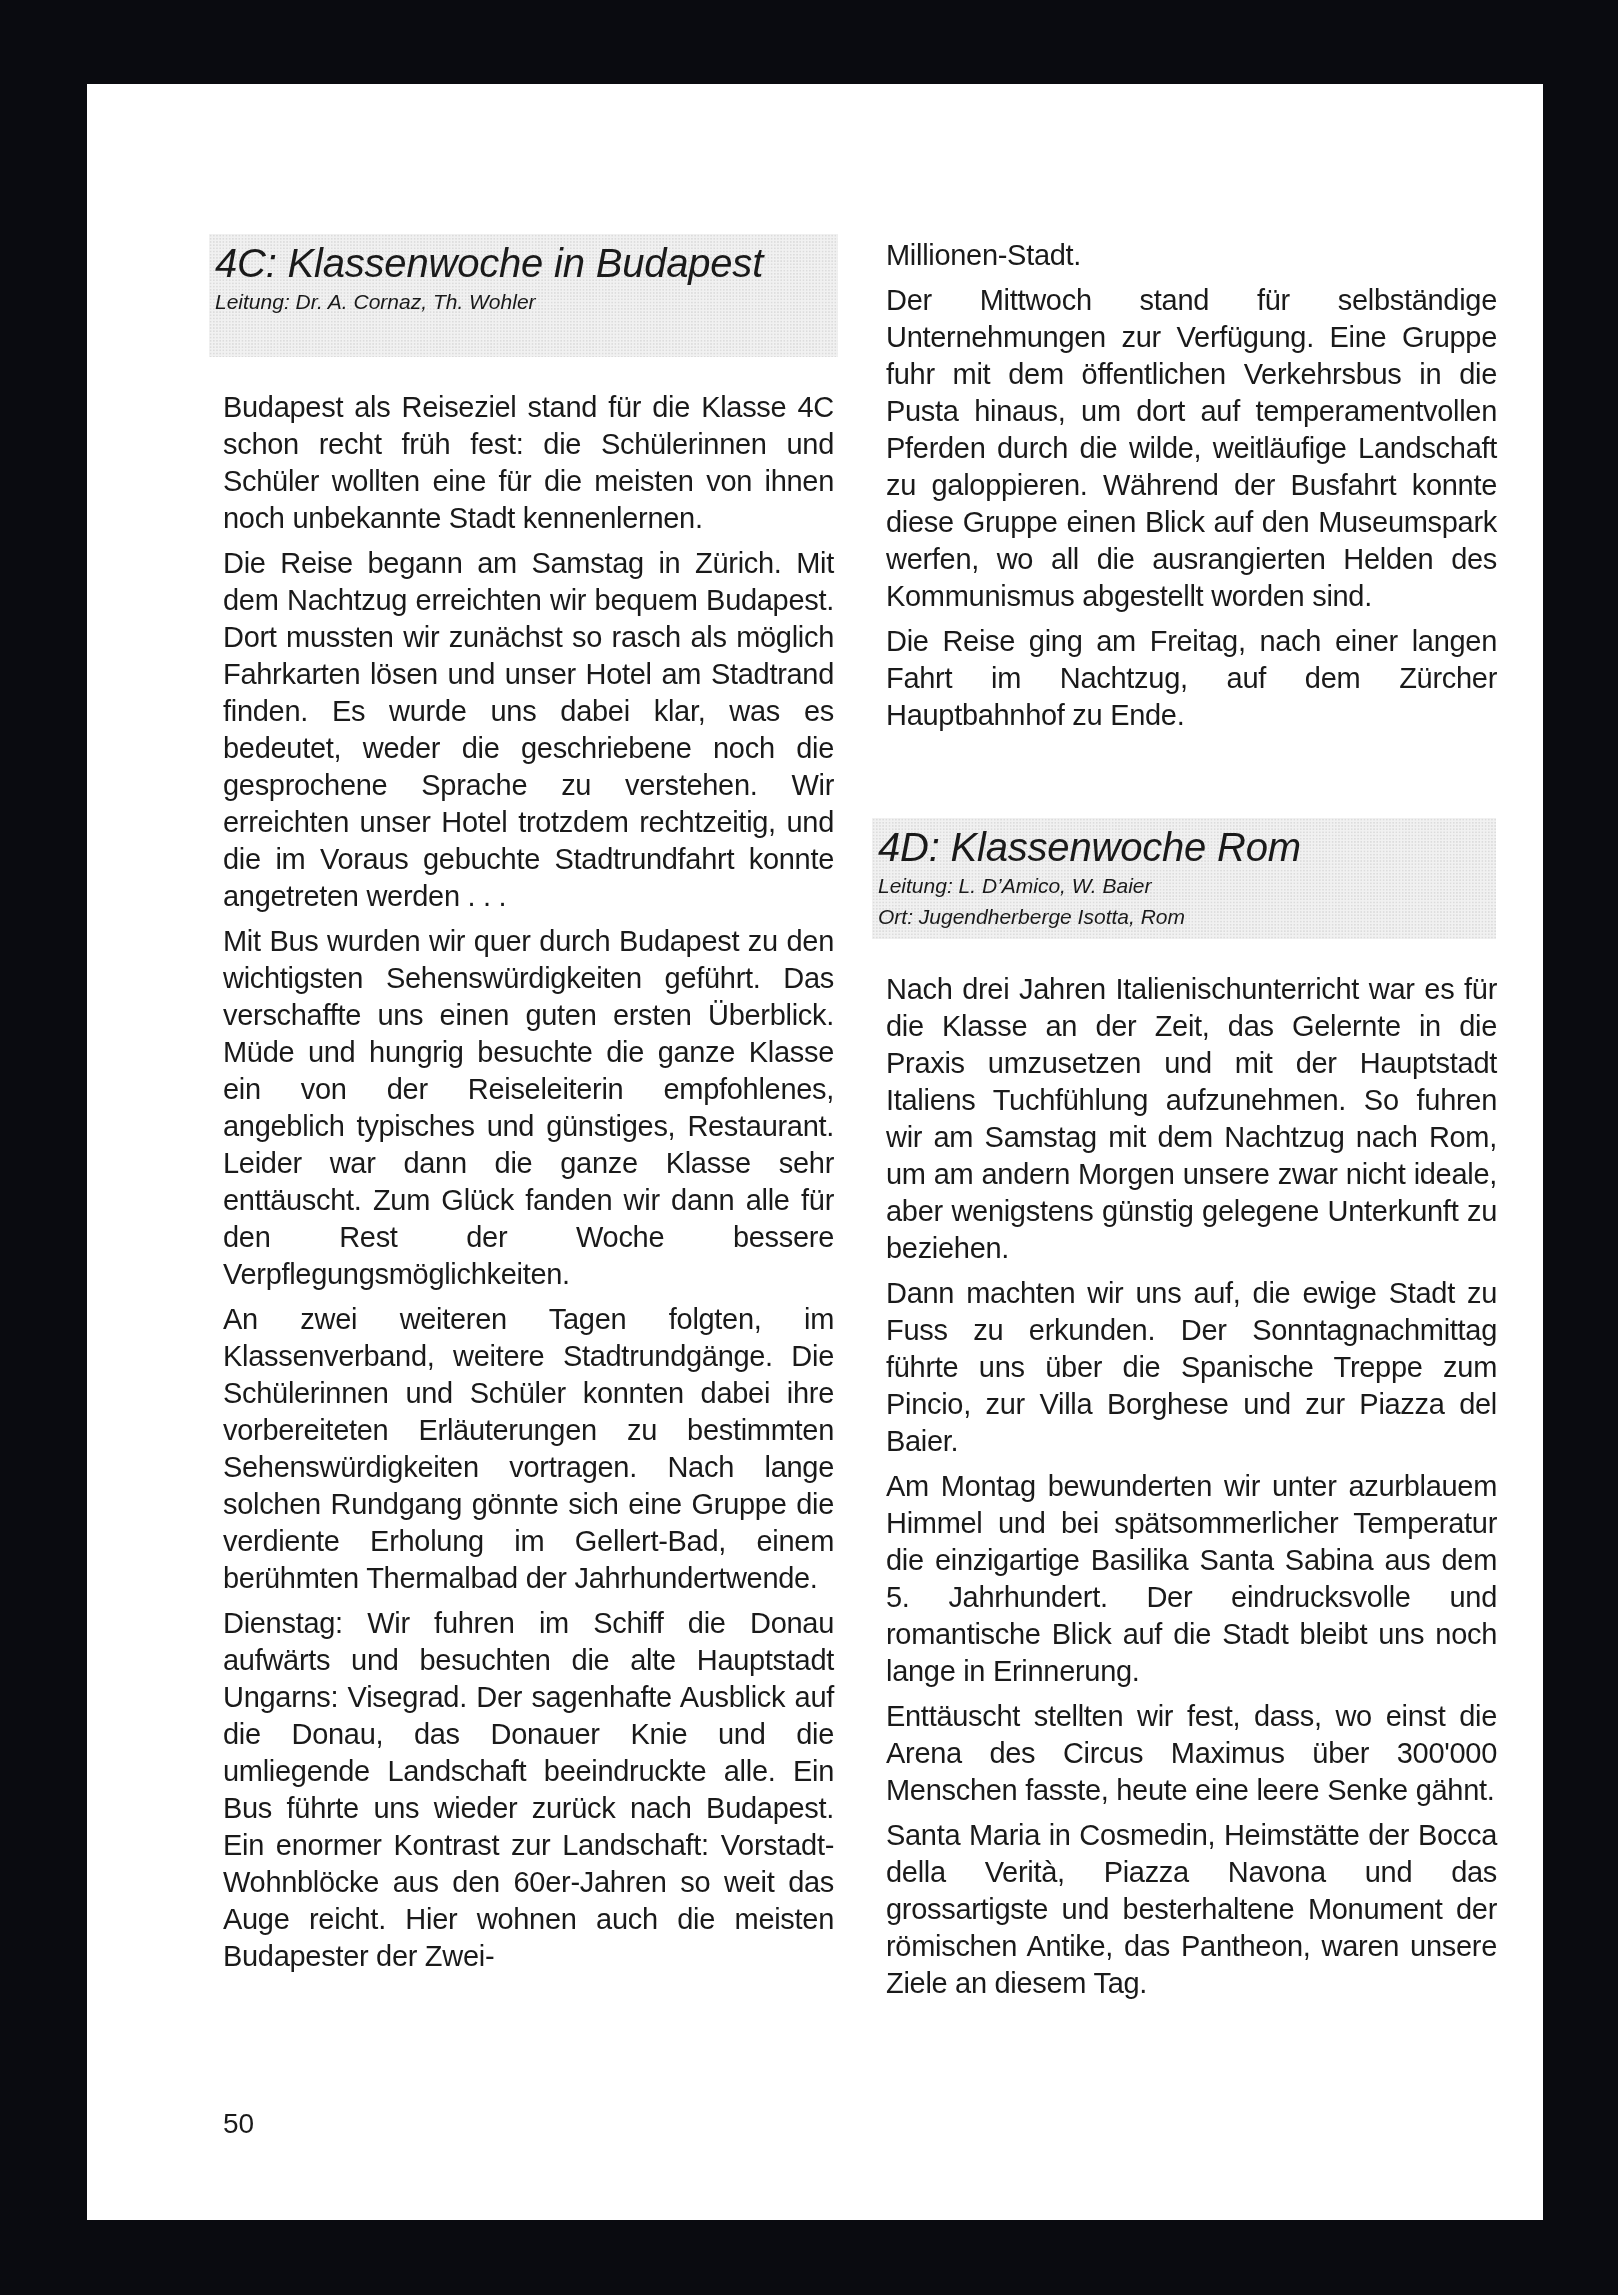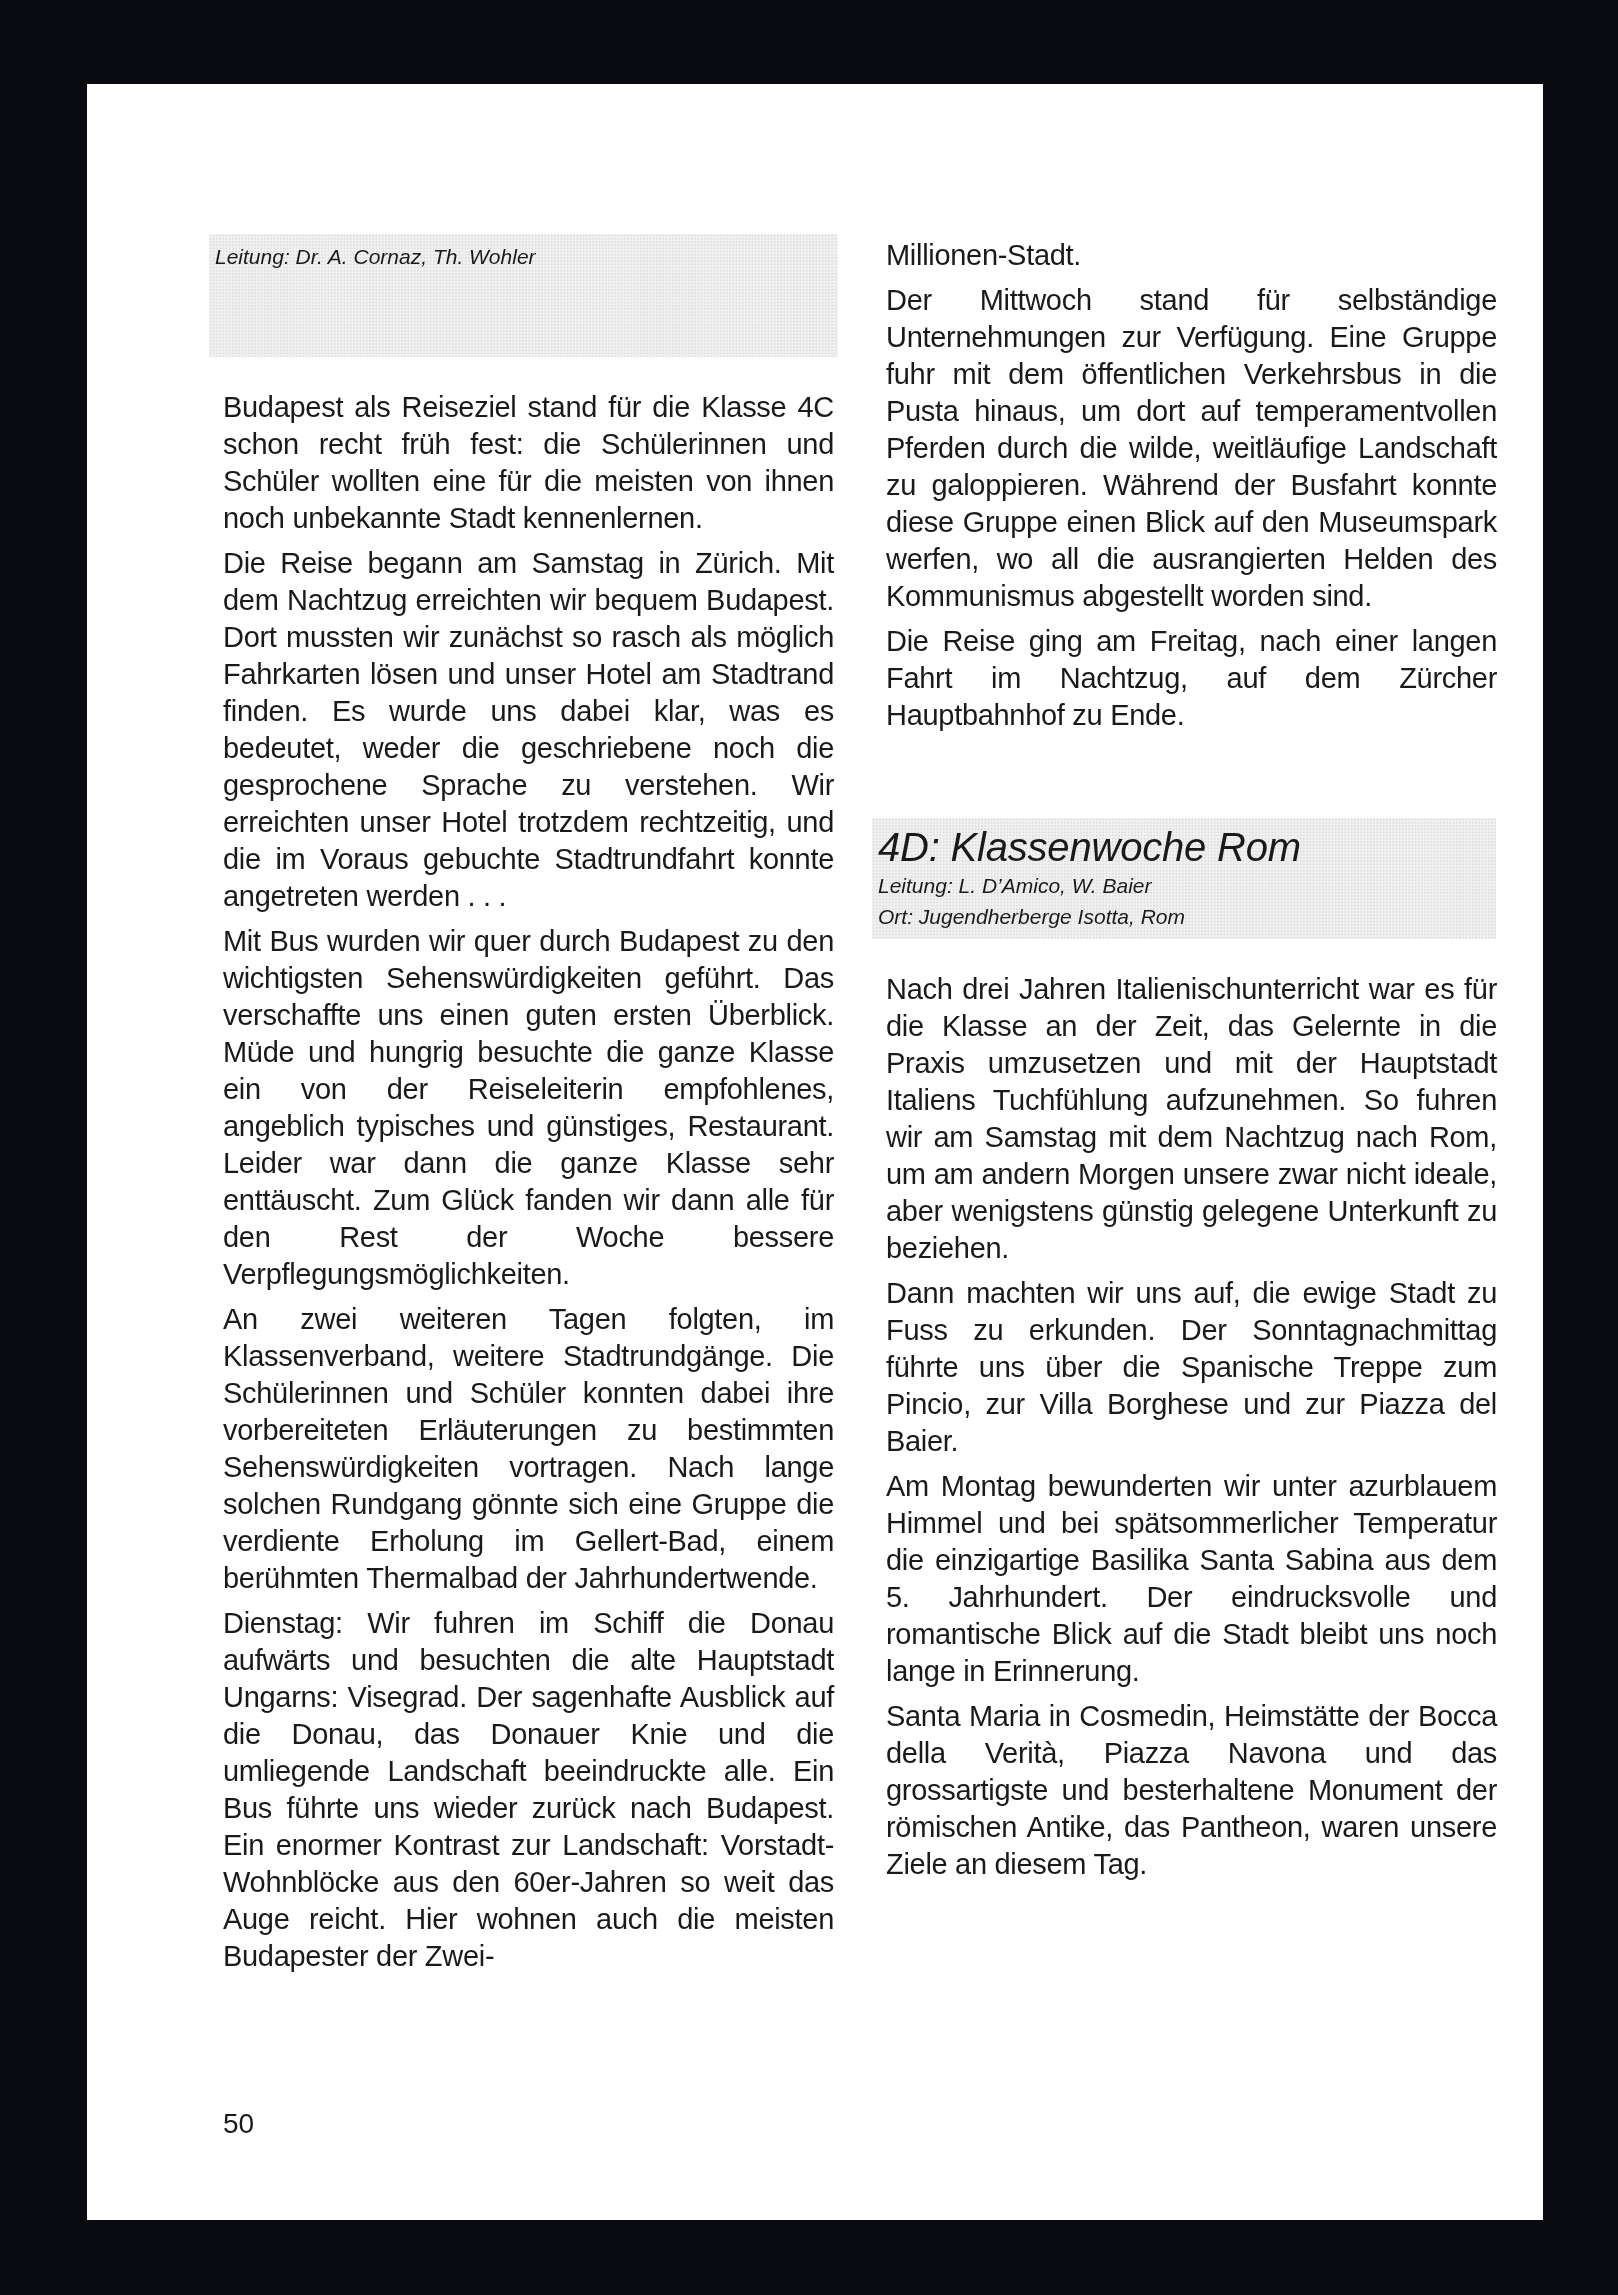--- a/index.html
+++ b/index.html
@@ -70,20 +70,21 @@
     line-height: 32px;
   }
 </style>
 </head>
 <body>
 
 <div class="page">
 
   <div class="col col-left">
     <div class="head-box">
+      <div class="h-title">4C: Klassenwoche in Budapest</div>
       <div class="h-sub">Leitung: Dr. A. Cornaz, Th. Wohler</div>
     </div>
     <div class="body-text">
         <p><span>Budapest als Reiseziel stand für die Klasse 4C schon recht früh fest: die Schülerinnen und Schüler wollten eine für die meisten von ihnen noch unbekannte Stadt kennenlernen.</span></p>
         <p><span>Die Reise begann am Samstag in Zürich. Mit dem Nachtzug erreichten wir bequem Budapest. Dort mussten wir zunächst so rasch als möglich Fahrkarten lösen und unser Hotel am Stadtrand finden. Es wurde uns dabei klar, was es bedeutet, weder die geschriebene noch die gesprochene Sprache zu verstehen. Wir erreichten unser Hotel trotzdem rechtzeitig, und die im Voraus gebuchte Stadtrundfahrt konnte angetreten werden . . .</span></p>
         <p><span>Mit Bus wurden wir quer durch Budapest zu den wichtigsten Sehenswürdigkeiten geführt. Das verschaffte uns einen guten ersten Überblick. Müde und hungrig besuchte die ganze Klasse ein von der Reiseleiterin empfohlenes, angeblich typisches und günstiges, Restaurant. Leider war dann die ganze Klasse sehr enttäuscht. Zum Glück fanden wir dann alle für den Rest der Woche bessere Verpflegungsmöglichkeiten.</span></p>
         <p><span>An zwei weiteren Tagen folgten, im Klassenverband, weitere Stadtrundgänge. Die Schülerinnen und Schüler konnten dabei ihre vorbereiteten Erläuterungen zu bestimmten Sehenswürdigkeiten vortragen. Nach lange solchen Rundgang gönnte sich eine Gruppe die verdiente Erholung im </span><span class="it">Gellert-Bad</span><span>, einem berühmten Thermalbad der Jahrhundertwende.</span></p>
         <p><span>Dienstag: Wir fuhren im Schiff die Donau aufwärts und besuchten die alte Hauptstadt Ungarns: </span><span class="it">Visegrad</span><span>. Der sagenhafte Ausblick auf die Donau, das Donauer Knie und die umliegende Landschaft beeindruckte alle. Ein Bus führte uns wieder zurück nach Budapest. Ein enormer Kontrast zur Landschaft: Vorstadt-Wohnblöcke aus den 60er-Jahren so weit das Auge reicht. Hier wohnen auch die meisten Budapester der Zwei-</span></p>
       </div>
   </div>
@@ -97,19 +98,20 @@
     <div class="gap"></div>
     <div class="head-box">
       <div class="h-title">4D: Klassenwoche Rom</div>
       <div class="h-sub">Leitung: L. D’Amico, W. Baier</div>
       <div class="h-sub">Ort: Jugendherberge Isotta, Rom</div>
     </div>
     <div class="body-text body-rom">
         <p><span>Nach drei Jahren Italienischunterricht war es für die Klasse an der Zeit, das Gelernte in die Praxis umzusetzen und mit der Hauptstadt Italiens Tuchfühlung aufzunehmen. So fuhren wir am Samstag mit dem Nachtzug nach Rom, um am andern Morgen unsere zwar nicht ideale, aber wenigstens günstig gelegene Unterkunft zu beziehen.</span></p>
         <p><span>Dann machten wir uns auf, die ewige Stadt zu Fuss zu erkunden. Der Sonntagnachmittag führte uns über die Spanische Treppe zum </span><span class="it">Pincio</span><span>, zur </span><span class="it">Villa Borghese</span><span> und </span><span class="it">zur Piazza del Baier.</span></p>
         <p><span>Am Montag bewunderten wir unter azurblauem Himmel und bei spätsommerlicher Temperatur die einzigartige Basilika </span><span class="it">Santa Sabina</span><span> aus dem 5. Jahrhundert. Der eindrucksvolle und romantische Blick auf die Stadt bleibt uns noch lange in Erinnerung.</span></p>
+        <p><span>Enttäuscht stellten wir fest, dass, wo einst die </span><span class="it">Arena des Circus Maximus</span><span> über 300'000 Menschen fasste, heute eine leere Senke gähnt.</span></p>
         <p><span class="it">Santa Maria in Cosmedin</span><span>, Heimstätte der </span><span class="it">Bocca della Verità</span><span>, </span><span class="it">Piazza Navona</span><span> und das grossartigste und besterhaltene Monument der römischen Antike, das </span><span class="it">Pantheon</span><span>, waren unsere Ziele an diesem Tag.</span></p>
       </div>
   </div>
 
   <div class="page-number">50</div>
 </div>
 
 
 </body></html>

